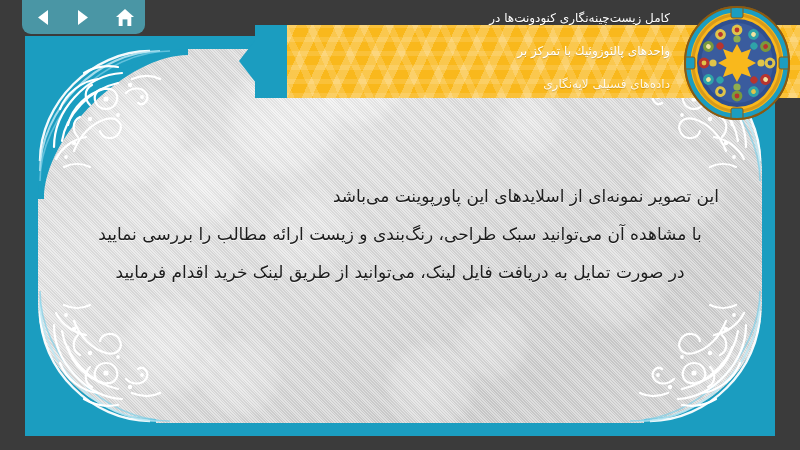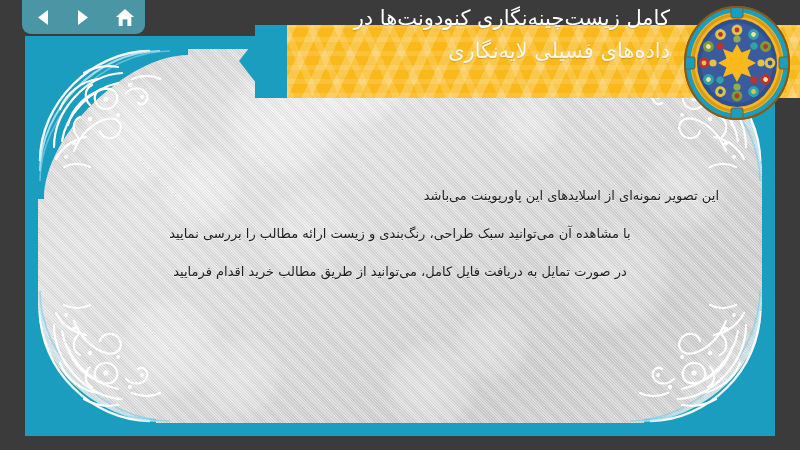--- a/index.html
+++ b/index.html
@@ -128,21 +128,21 @@
   
   .title-text {
     position:absolute;
     left:265px; top:2px;
     width:405px;
     z-index:50;
     text-align:right;
     direction:rtl;
     color:#ffffff;
     font-family:"DejaVu Sans", sans-serif;
-    font-size:21px;
+    font-size:12px;
     font-weight:400;
     line-height:33px;
     letter-spacing:0px;
     text-shadow:0 1px 1px rgba(0,0,0,0.18);
     pointer-events:none;
   }
   .title-text .tl-line { display:block; white-space:nowrap; }
   .title-text .tl-line.l3 { opacity:0.88;text-align:right; }
 
   
@@ -157,21 +157,21 @@
   .body-text {
     position:absolute;
     left:0; right:0;
     top:128px;
     padding:0 35px;
     z-index:45;
     direction:rtl;
     text-align:center;
     color:#1c1c1c;
     font-family:"DejaVu Sans", sans-serif;
-    font-size:13px;
+    font-size:17px;
     line-height:38px;
     text-shadow:0 1px 0 rgba(255,255,255,0.55);
   }
   .body-text .bt-line { display:block; white-space:nowrap; }
   .body-text .bt-line.b1 { text-align:right; padding-right:8px; }
   .body-text .bt-line.b2 { text-align:center; }
   .body-text .bt-line.b3 { text-align:center; }
 </style>
 </head>
 <body>
@@ -349,37 +349,38 @@
             <circle cx="104" cy="48" r="1.9"></circle>
               <circle cx="28" cy="108" r="1.9"></circle>
             <circle cx="80" cy="66" r="1.9"></circle>
           </g>
         </svg>
       </div>
 
       <div class="body-text">
         <span class="bt-line b1">این تصویر نمونه‌ای از اسلایدهای این پاورپوینت می‌باشد</span>
         <span class="bt-line b2">با مشاهده آن می‌توانید سبک طراحی، رنگ‌بندی و زیست ارائه مطالب را بررسی نمایید</span>
-        <span class="bt-line b3">در صورت تمایل به دریافت فایل کامل، می‌توانید از طریق مطالب خرید اقدام فرمایید</span>
+        <span class="bt-line b3">در صورت تمایل به دریافت فایل لینک، می‌توانید از طریق لینک خرید اقدام فرمایید</span>
       </div>
 
     </div>
   </div>
 
   <div class="title-banner">
     <div class="banner-arrow"></div>
     <div class="banner-tab"></div>
     <div class="banner-gold">
       <div class="stripes"></div>
       <div class="chev"></div>
     </div>
   </div>
 
   <div class="title-text">
     <span class="tl-line l1">کامل زیست‌چینه‌نگاری کنودونت‌ها در</span>
+    <span class="tl-line l2">واحدهای پالئوزوئیك با تمرکز بر</span>
     <span class="tl-line l3">داده‌های فسیلی لایه‌نگاری</span>
   </div>
 
   <div class="medallion">
     <svg width="110" height="118" viewBox="0 0 110 118" aria-hidden="true">
       <defs>
         <clipPath id="medClip">
             <ellipse cx="55" cy="59" rx="52" ry="56"></ellipse>
           </clipPath>
       </defs>

